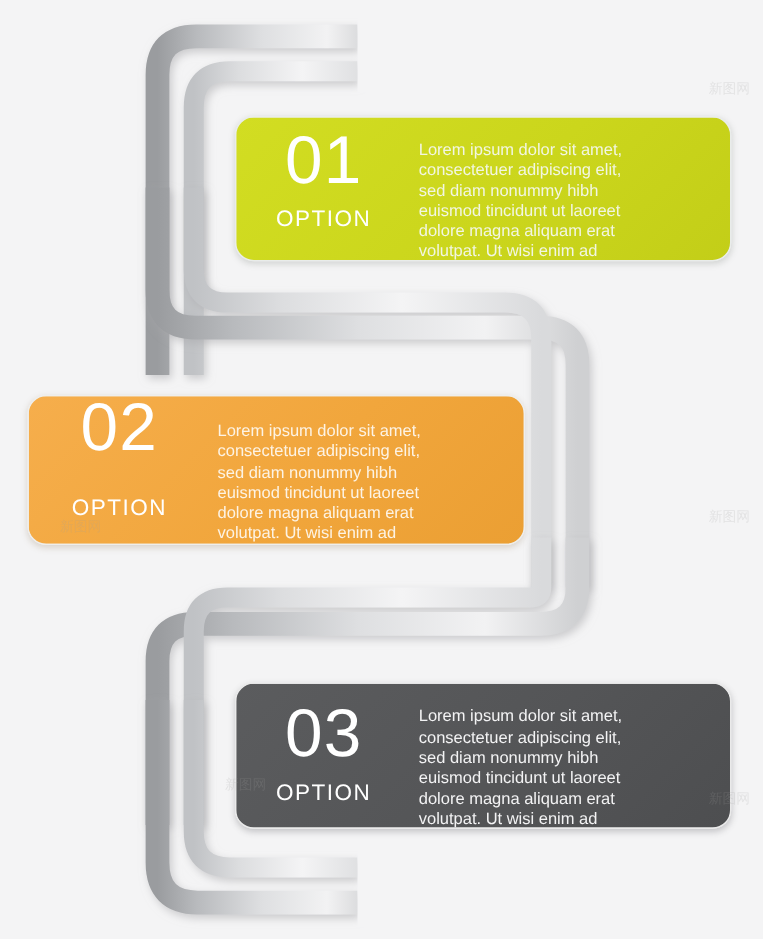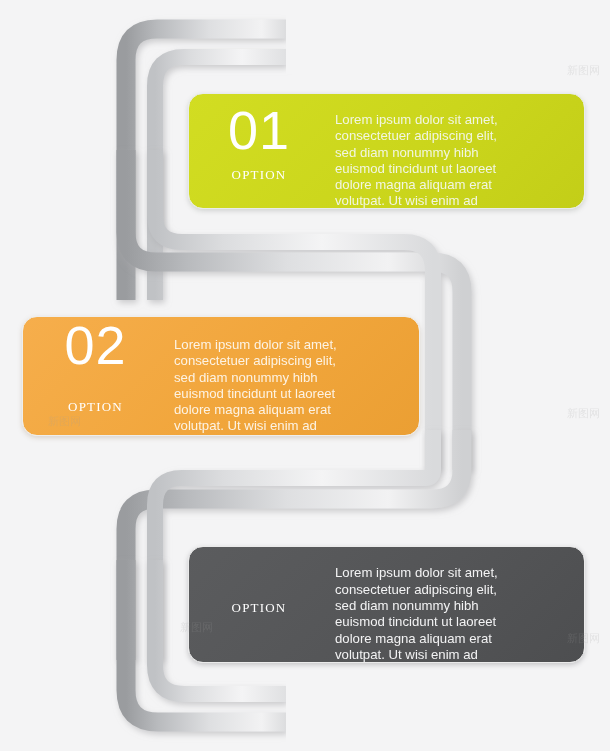--- a/index.html
+++ b/index.html
@@ -48,25 +48,25 @@
   }
   .banner-number {
     font-size: 54px;
     font-weight: 300;
     letter-spacing: 1px;
     color: #ffffff;
     line-height: 1;
     font-family: "Liberation Sans", sans-serif;
   }
   .banner-option {
-    font-size: 13px;
+    font-size: 18px;
     letter-spacing: 1.2px;
     color: #ffffff;
     margin-top: 10px;
-    font-family: Liberation Serif, serif;
+    font-family: Liberation Sans, sans-serif;
   }
   .banner-body {
     flex: 1 1 auto;
     display: flex;
     align-items: center;
     box-sizing: border-box;
   }
   .banner-text {
     color: #ffffff;
     font-size: 13.2px;
@@ -226,20 +226,21 @@
 sed diam nonummy hibh
 euismod tincidunt ut laoreet
 dolore magna aliquam erat
 volutpat. Ut wisi enim ad
 minim  veniam, quis</div>
     </div>
   </div>
 
   <div class="banner" id="banner-03">
     <div class="banner-num-col">
+      <div class="banner-number">03</div>
       <div class="banner-option">OPTION</div>
     </div>
     <div class="banner-body">
       <div class="banner-text">Lorem ipsum dolor sit amet,
 consectetuer adipiscing elit,
 sed diam nonummy hibh
 euismod tincidunt ut laoreet
 dolore magna aliquam erat
 volutpat. Ut wisi enim ad
 minim  veniam, quis</div>

